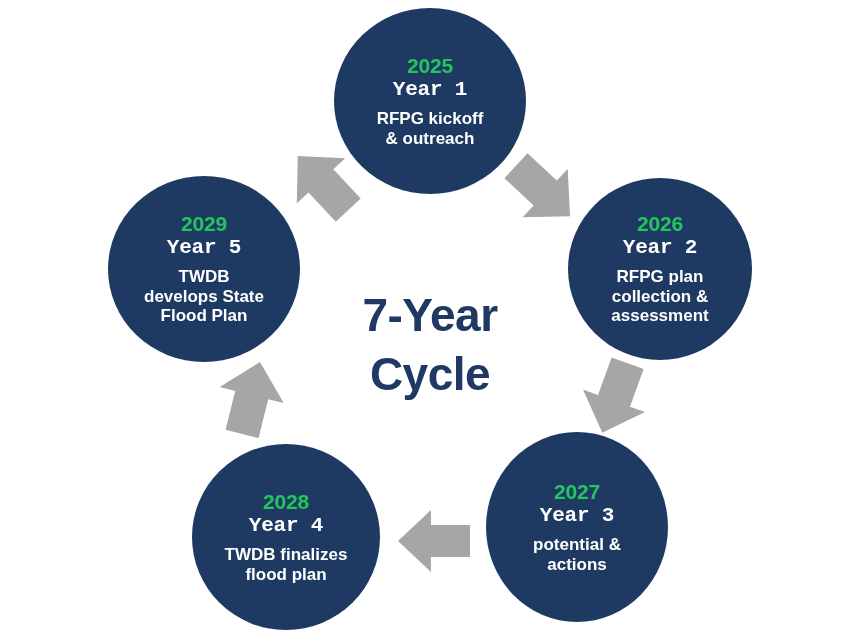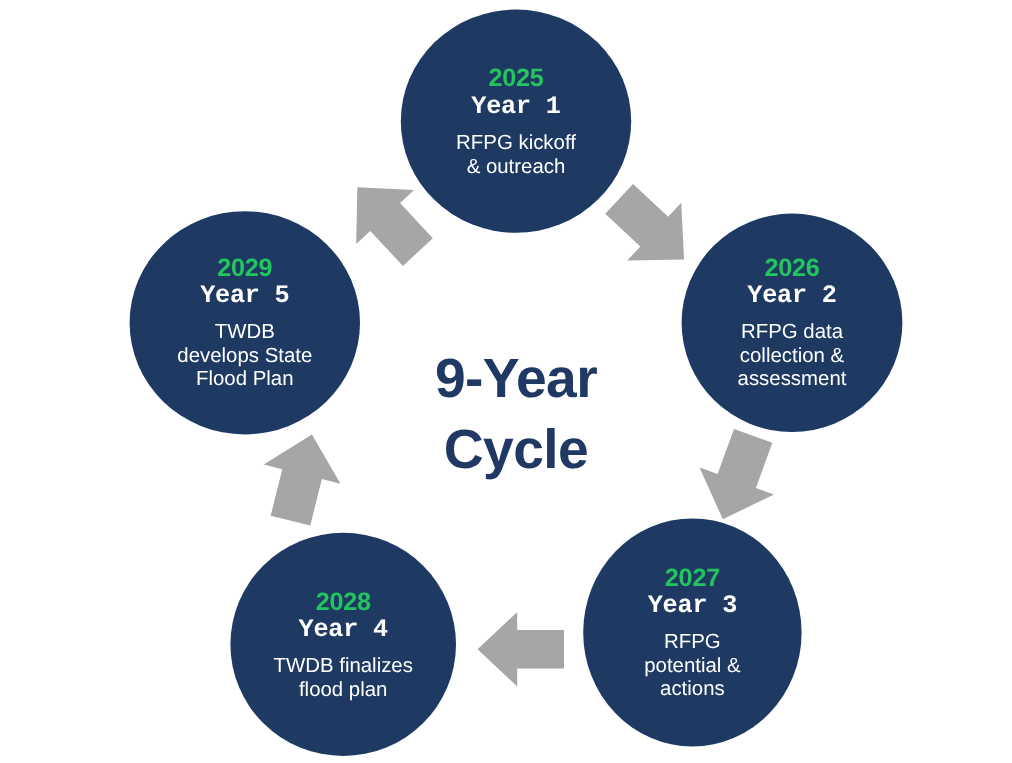--- a/index.html
+++ b/index.html
@@ -43,21 +43,21 @@
   .node .yr-label {
     font-size: 21px;
     font-weight: bold;
     color: #ffffff;
     letter-spacing: -0.2px;
     margin-bottom: 7px;
     font-family: Liberation Mono, monospace;
   }
   .node .desc {
     font-size: 17px;
-    font-weight: normal;
+    font-weight: bold;
     color: #ffffff;
     line-height: 1.17;
     padding: 0 10px;
   }
 
   
   #node-year1 { left: 334px; top:   8px; width: 192px; height: 186px; }
   #node-year2 { left: 568px; top: 178px; width: 184px; height: 182px; }
   #node-year3 { left: 486px; top: 432px; width: 182px; height: 190px; justify-content: center; }
   #node-year4 { left: 192px; top: 444px; width: 188px; height: 186px; }
@@ -100,31 +100,30 @@
     <div class="desc">
       <div>RFPG kickoff</div>
       <div>&amp; outreach</div>
     </div>
   </div>
 
   <div class="node" id="node-year2">
     <div class="year">2026</div>
     <div class="yr-label">Year 2</div>
     <div class="desc">
-      <div>RFPG data</div>
+      <div>RFPG plan</div>
       <div>collection &amp;</div>
       <div>assessment</div>
     </div>
   </div>
 
   <div class="node" id="node-year3">
     <div class="year">2027</div>
     <div class="yr-label">Year 3</div>
     <div class="desc">
-      <div>RFPG</div>
       <div>potential &amp;</div>
       <div>actions</div>
     </div>
   </div>
 
   <div class="node" id="node-year4">
     <div class="year">2028</div>
     <div class="yr-label">Year 4</div>
     <div class="desc">
       <div>TWDB finalizes</div>
@@ -136,21 +135,21 @@
     <div class="year">2029</div>
     <div class="yr-label">Year 5</div>
     <div class="desc">
       <div>TWDB</div>
       <div>develops State</div>
       <div>Flood Plan</div>
     </div>
   </div>
 
   <div id="center-label">
-    <div>9-Year</div>
+    <div>7-Year</div>
     <div>Cycle</div>
   </div>
 
   <div class="arrow" id="arrow-5-to-1">
     <svg width="86" height="82" viewBox="0 0 86 82">
       <g transform="rotate(-43 43 41)">
         <polygon points="43,4 76,38 60,38 60,78 26,78 26,38 10,38" fill="#a6a6a6"></polygon>
       </g>
     </svg>
   </div>

